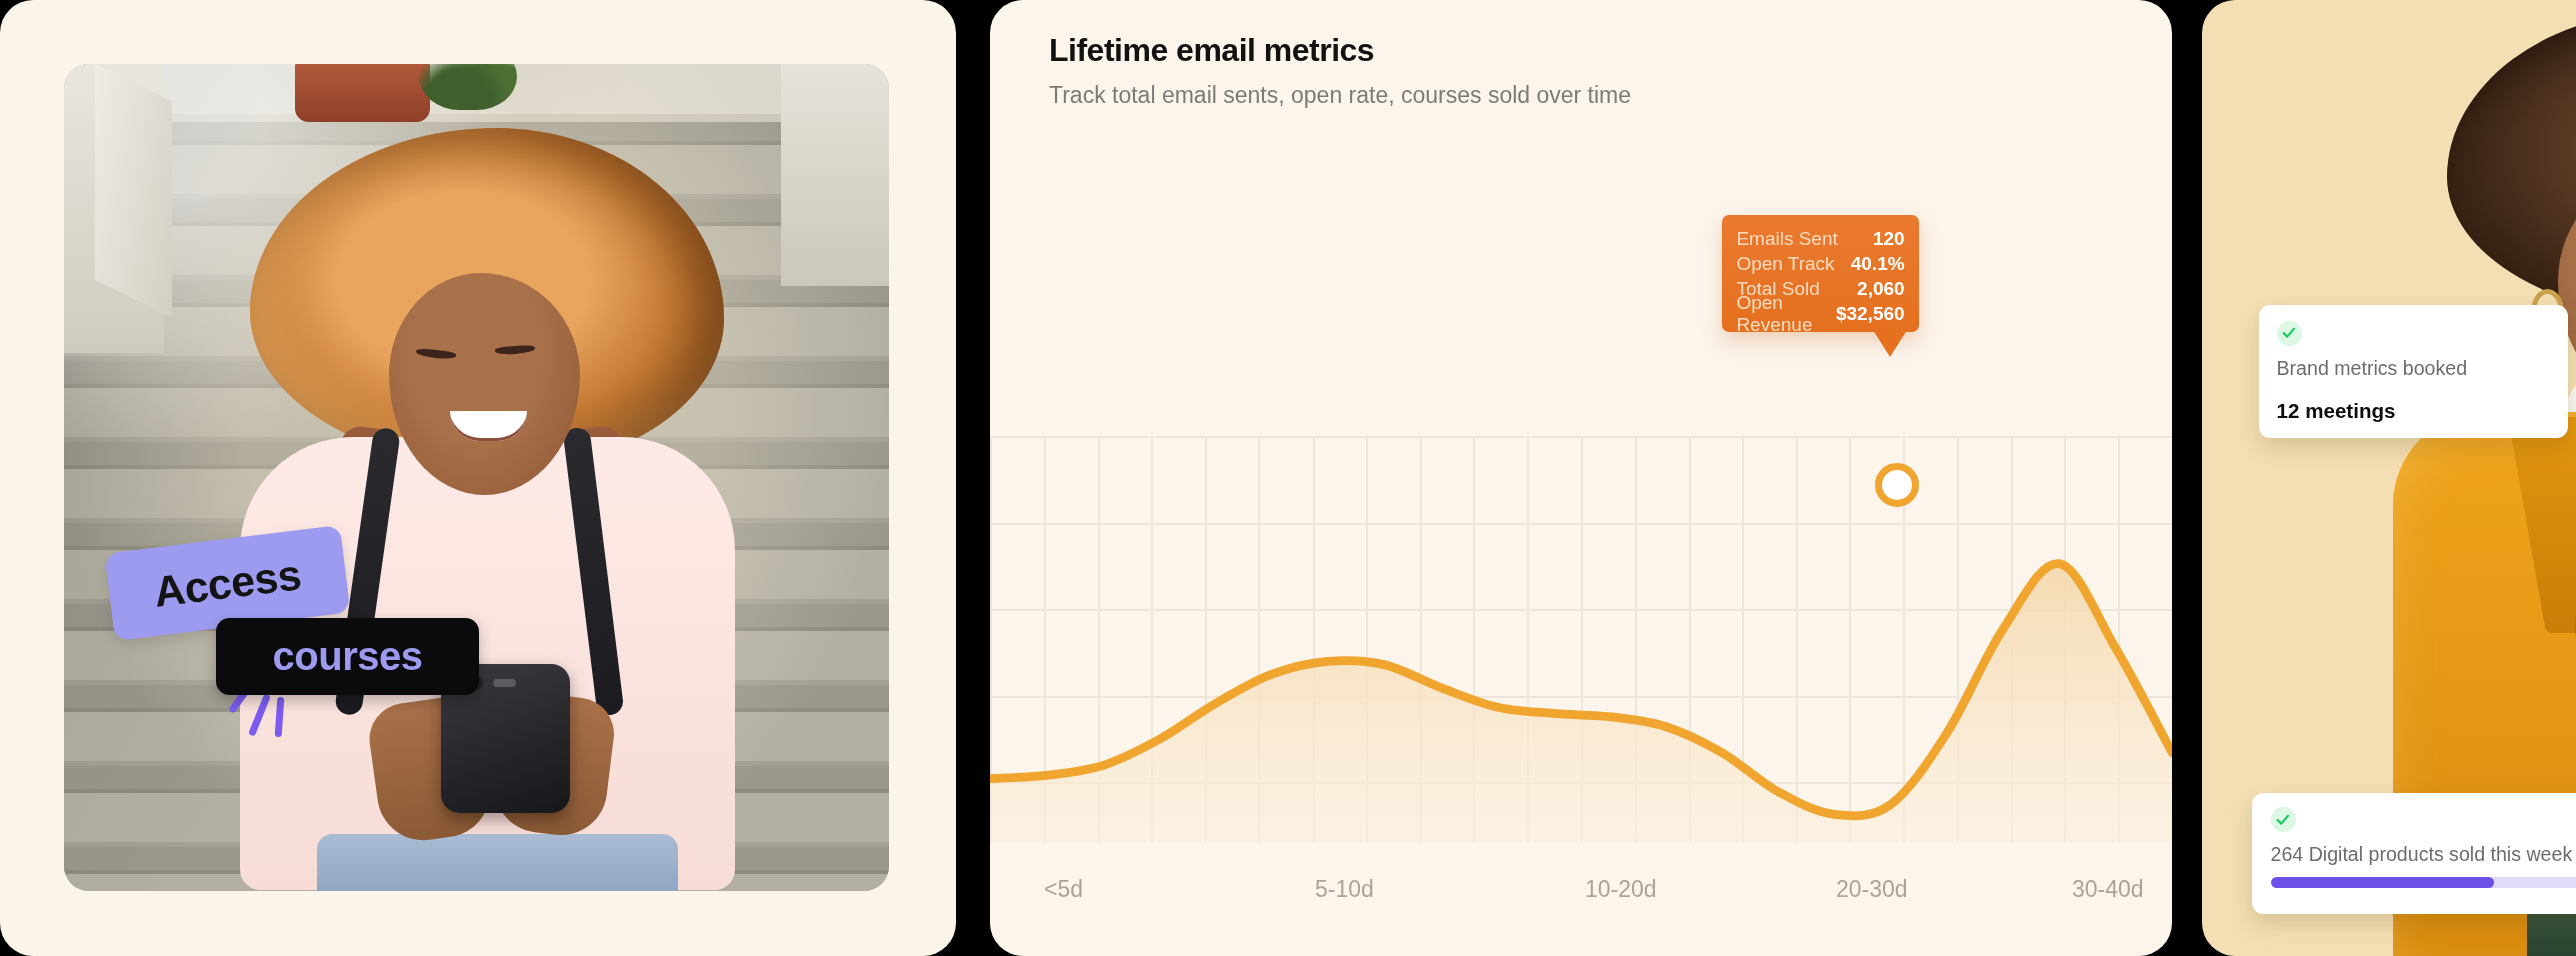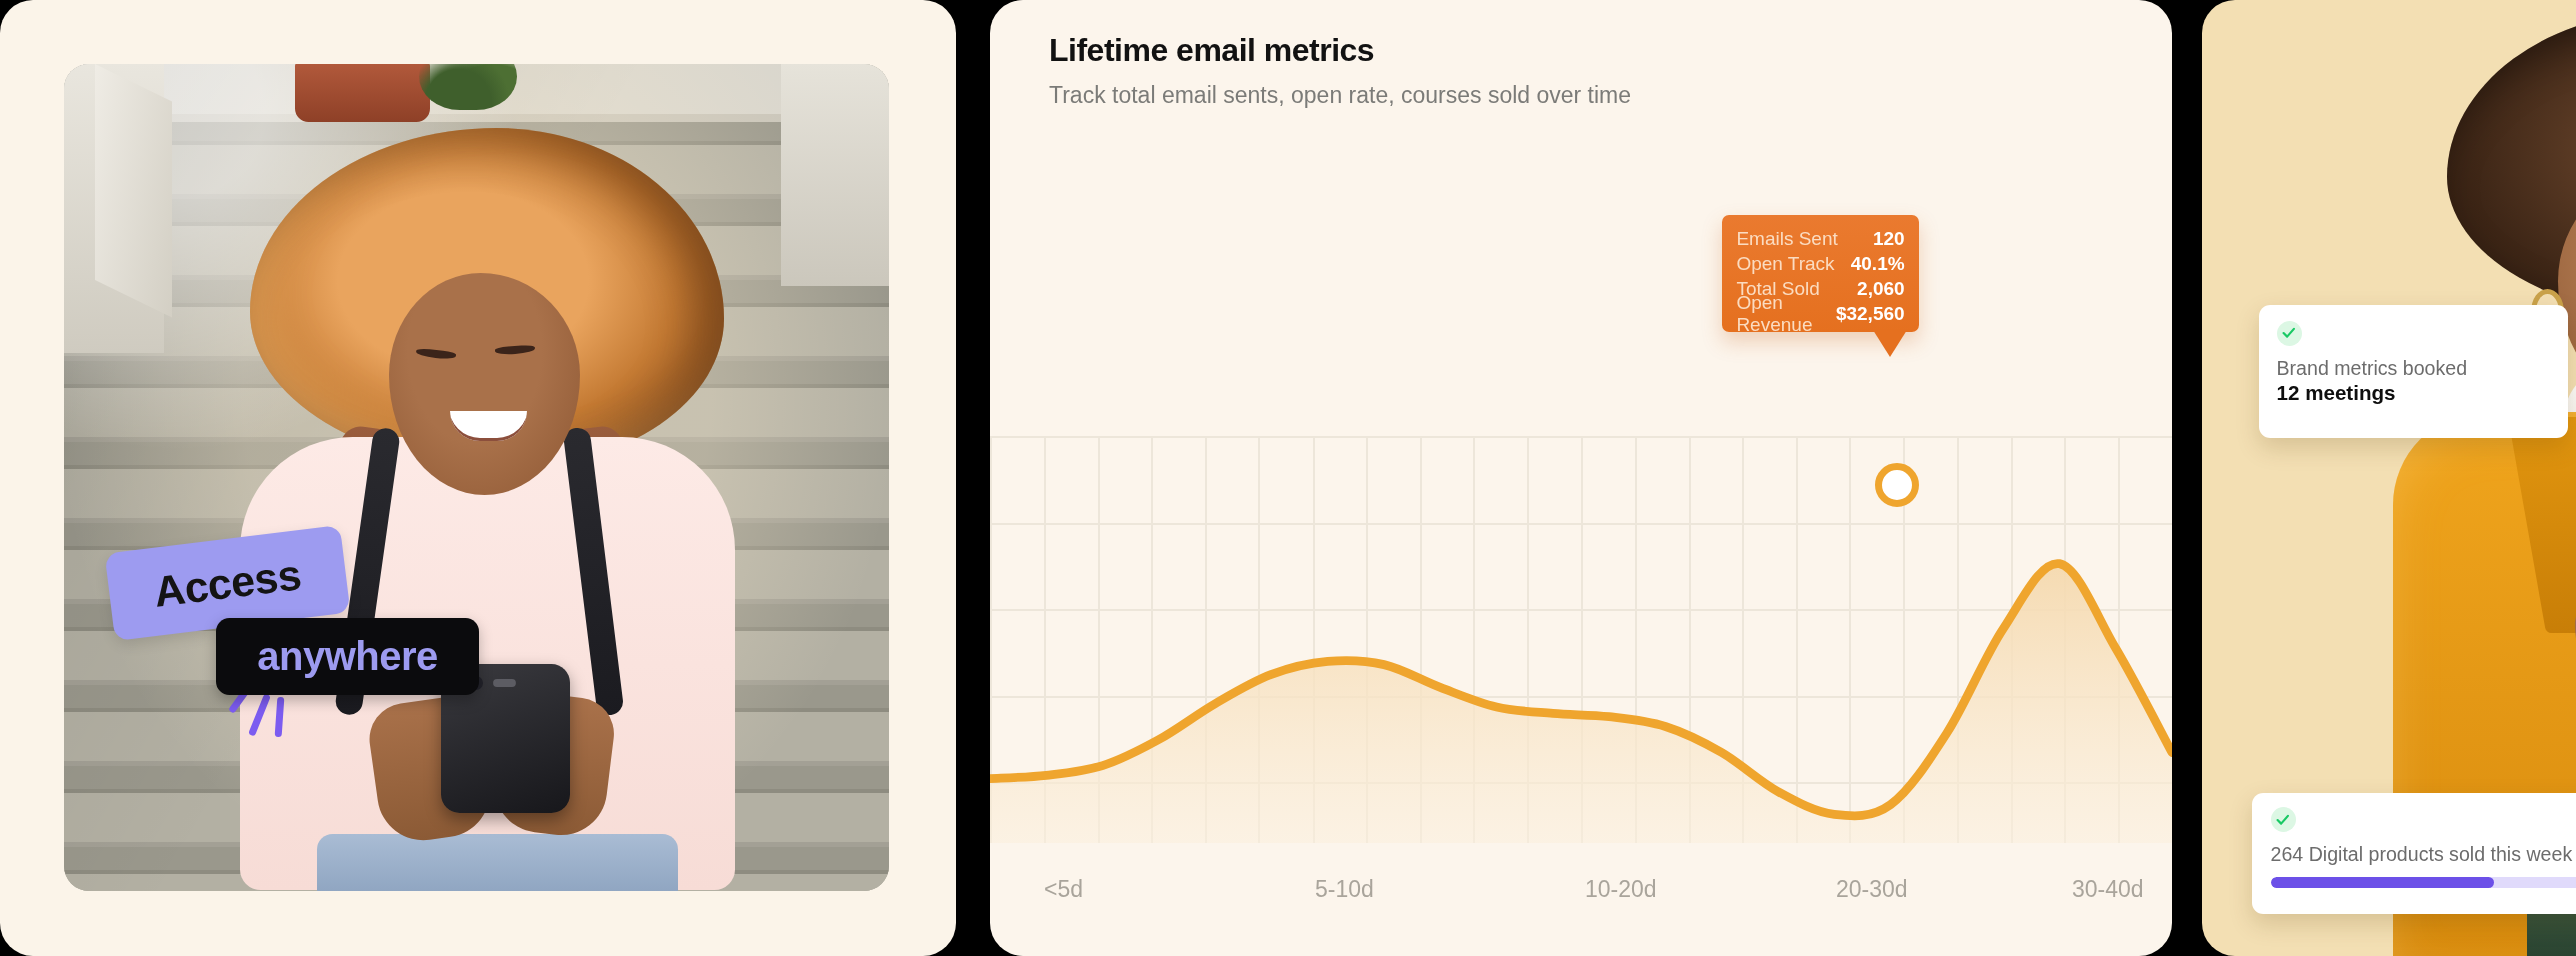--- a/index.html
+++ b/index.html
@@ -223,21 +223,21 @@
       </div>
 
       <div class="spark s1"></div>
       <div class="spark s2"></div>
       <div class="spark s3"></div>
 
       <div class="badge-access">
         <span>Access</span>
       </div>
       <div class="badge-anywhere">
-        <span>anywhere</span>
+        <span>courses</span>
       </div>
     </div>
   </section>
 
   <section class="panel-chart">
 
     <div class="chart-head">
       <div class="chart-title">Lifetime email metrics</div>
       <div class="chart-sub">Track total email sents,  open rate, courses sold over time</div>
     </div>
@@ -334,21 +334,21 @@
       <div class="chair"></div>
     </div>
 
     <div class="float-card card-meetings">
       <div class="chk">
         <svg viewBox="0 0 24 24" fill="none" stroke="#18C964" stroke-width="3.4" stroke-linecap="round" stroke-linejoin="round">
             <path d="M4 12.5 L9.5 18 L20 6"></path>
           </svg>
       </div>
       <div class="c-label" style="margin-top:11.3px">Brand metrics booked</div>
-      <div class="c-strong" style="margin-top:1px">12 meetings</div>
+      <div class="c-strong" style="margin-top:19px">12 meetings</div>
     </div>
 
     <div class="float-card card-products">
       <div class="chk">
         <svg viewBox="0 0 24 24" fill="none" stroke="#18C964" stroke-width="3.4" stroke-linecap="round" stroke-linejoin="round">
             <path d="M4 12.5 L9.5 18 L20 6"></path>
           </svg>
       </div>
       <div class="c-label" style="margin-top:10.3px">264 Digital products sold this week</div>
       <div class="progress">

